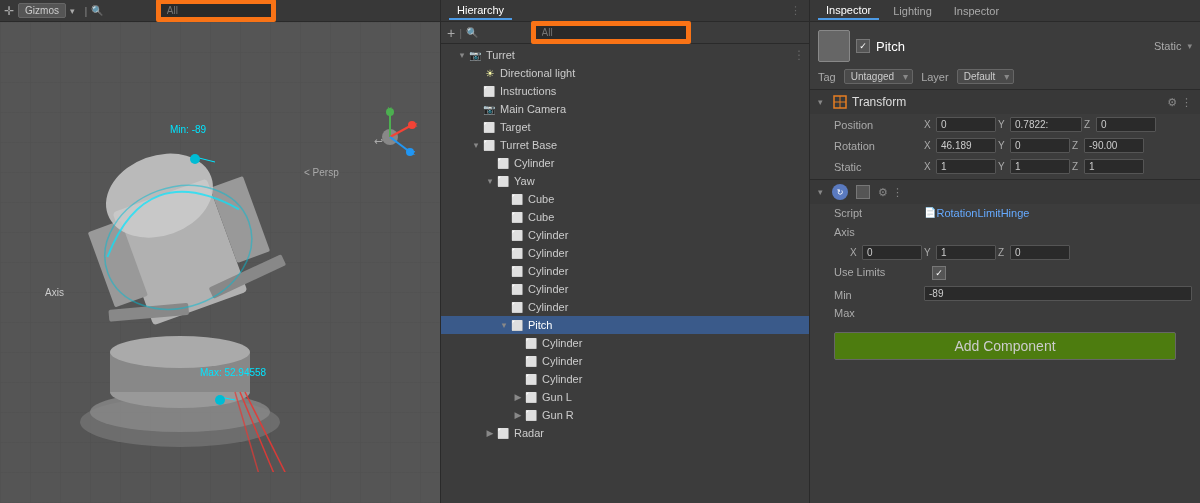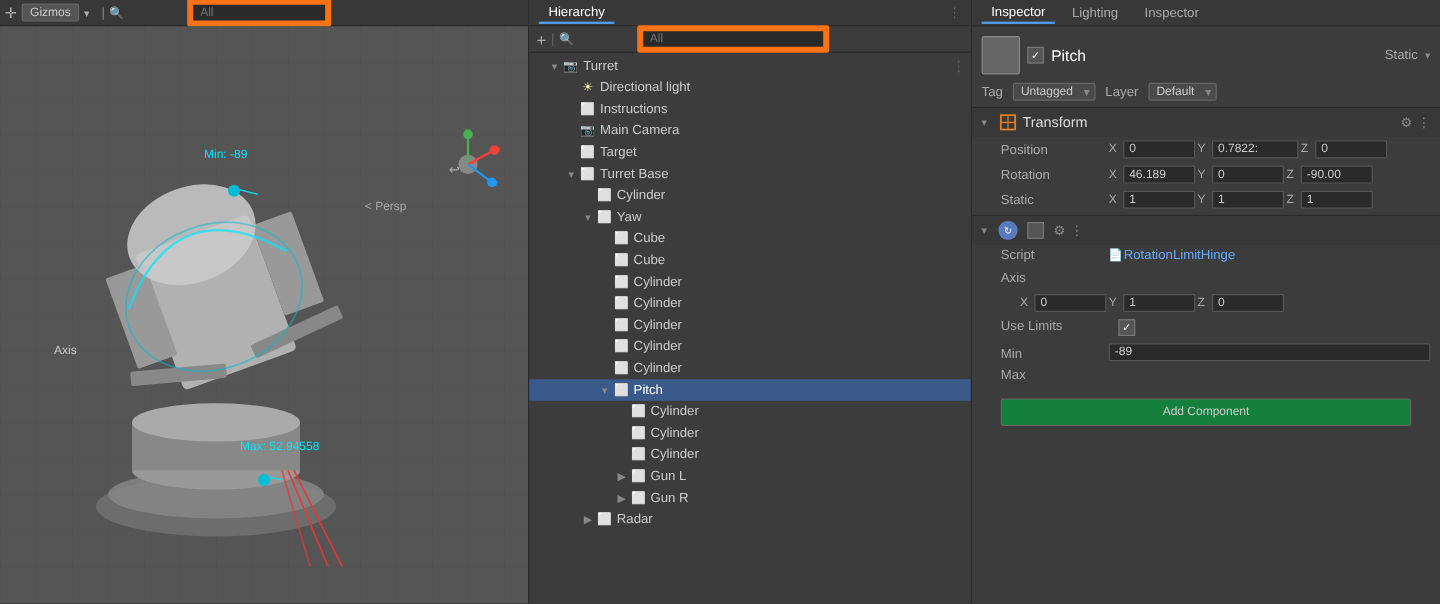--- a/index.html
+++ b/index.html
@@ -452,24 +452,24 @@
       border-radius: 1px;
     }
 
     
     .add-component-row {
       padding: 10px 24px;
       display: flex;
       justify-content: center;
     }
     .add-component-btn {
-      background: #15803d;
+      background: #4d7c0f;
       border: 1px solid #666;
       color: #ccc;
-      font-size: 10px;
+      font-size: 14px;
       padding: 5px 64px;
       cursor: pointer;
       border-radius: 2px;
       width: 100%;
     }
 
     
     ::-webkit-scrollbar { width: 6px; height: 6px; }
     ::-webkit-scrollbar-track { background: #2a2a2a; }
     ::-webkit-scrollbar-thumb { background: #666; border-radius: 3px; }

